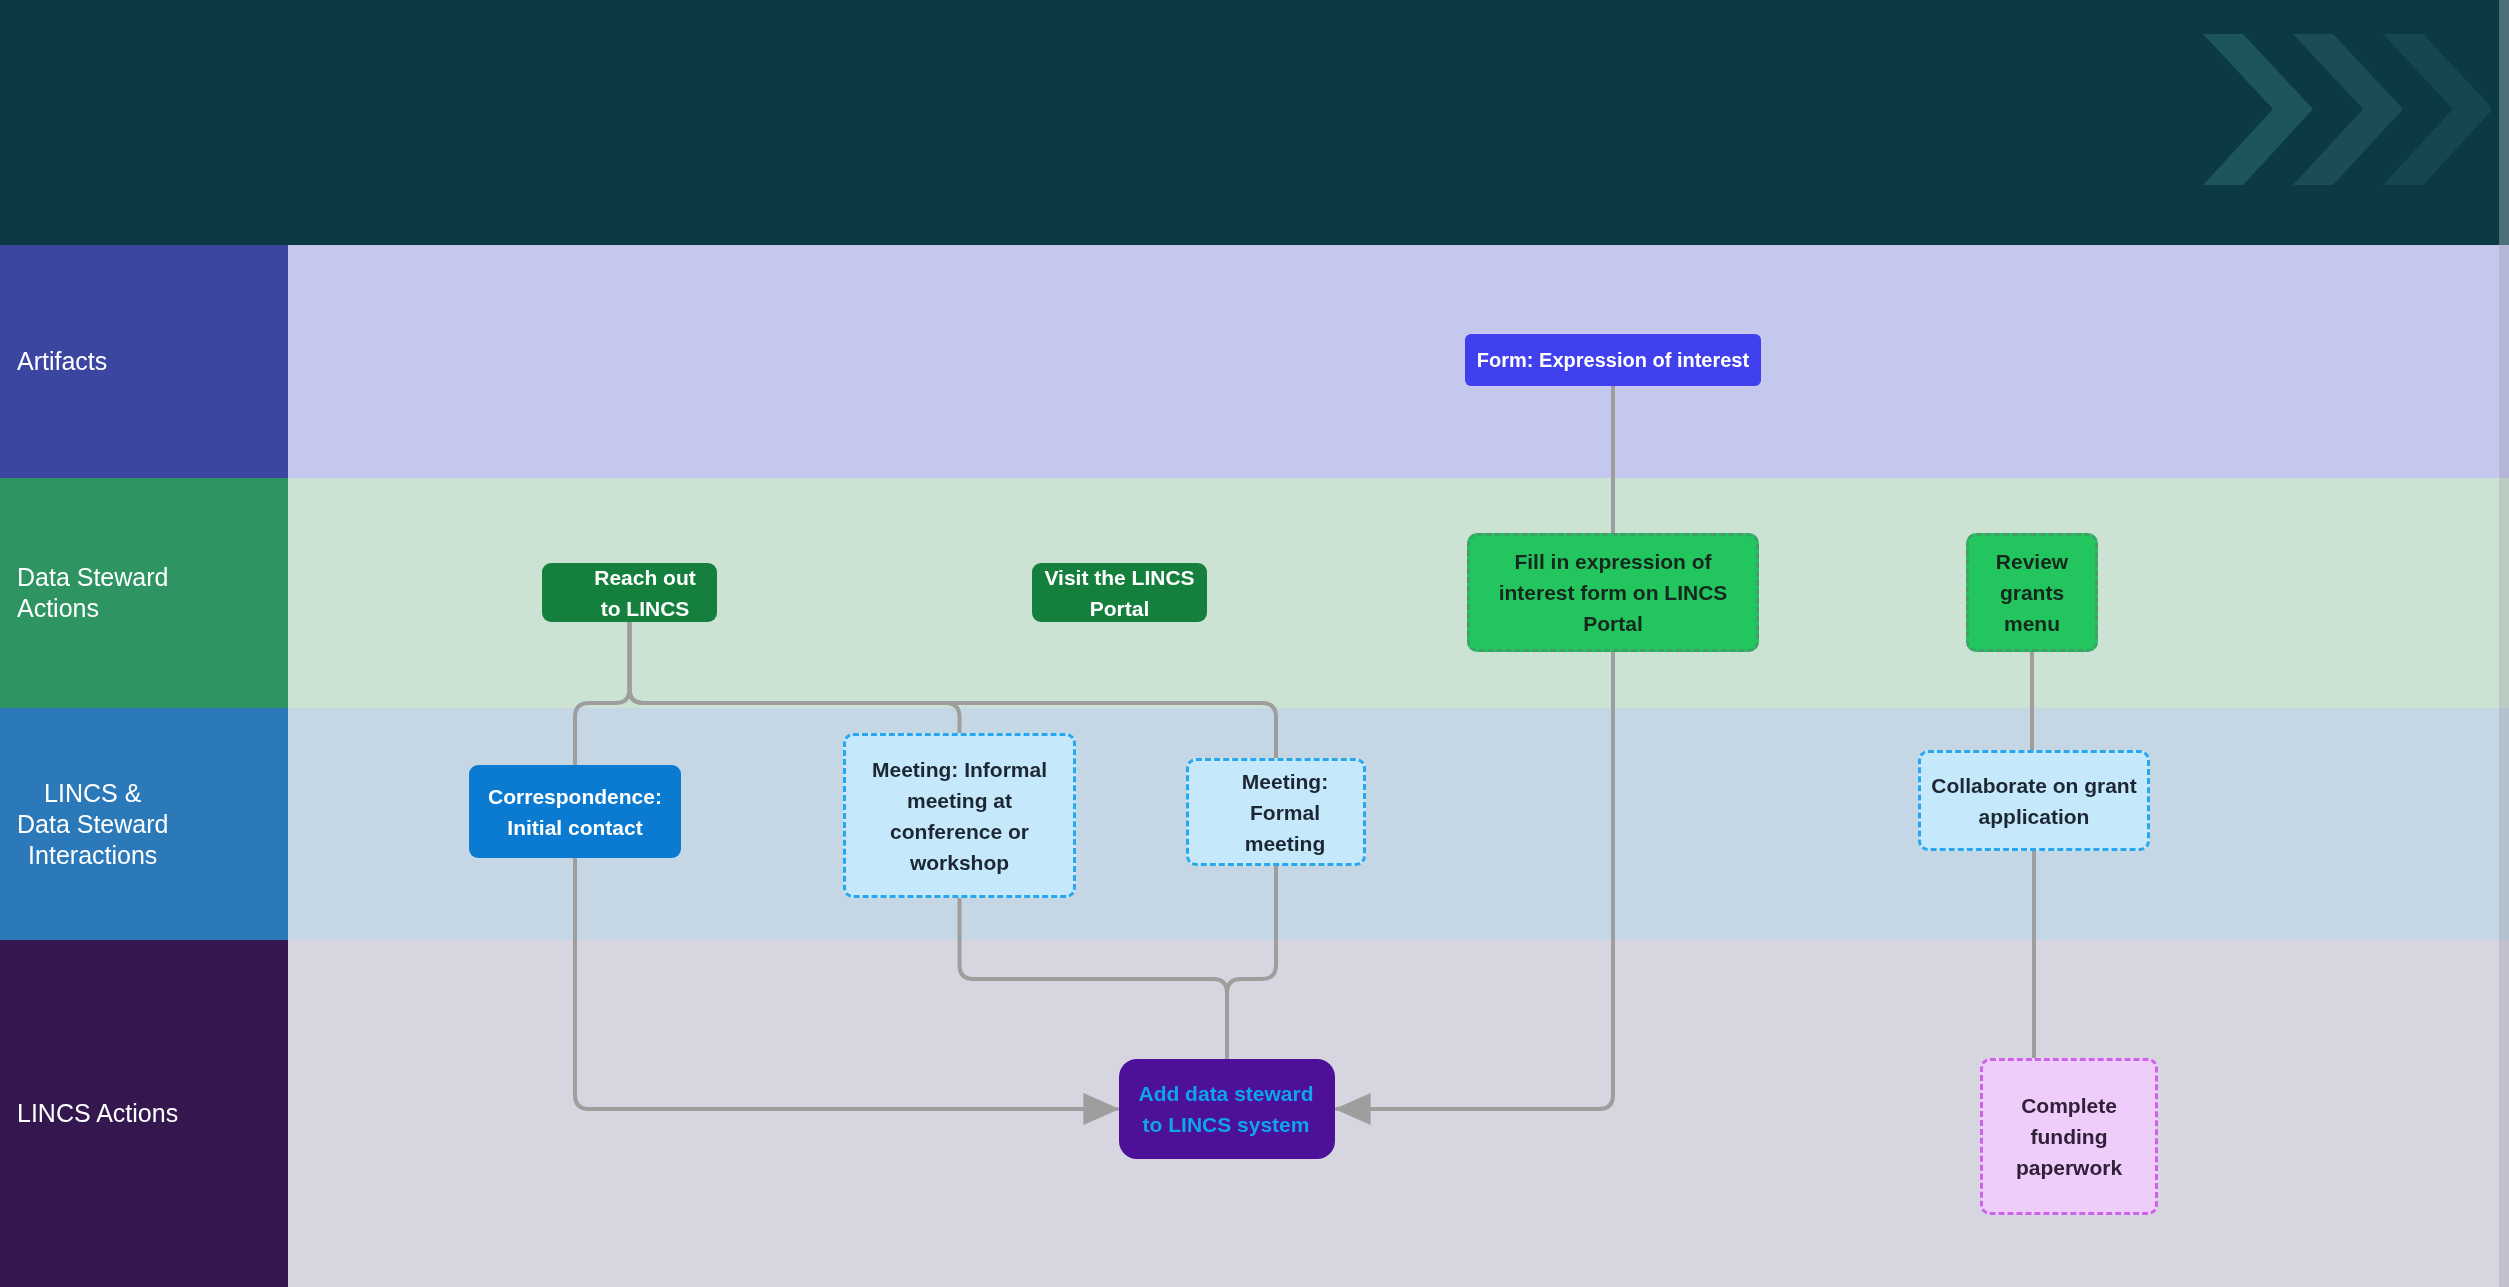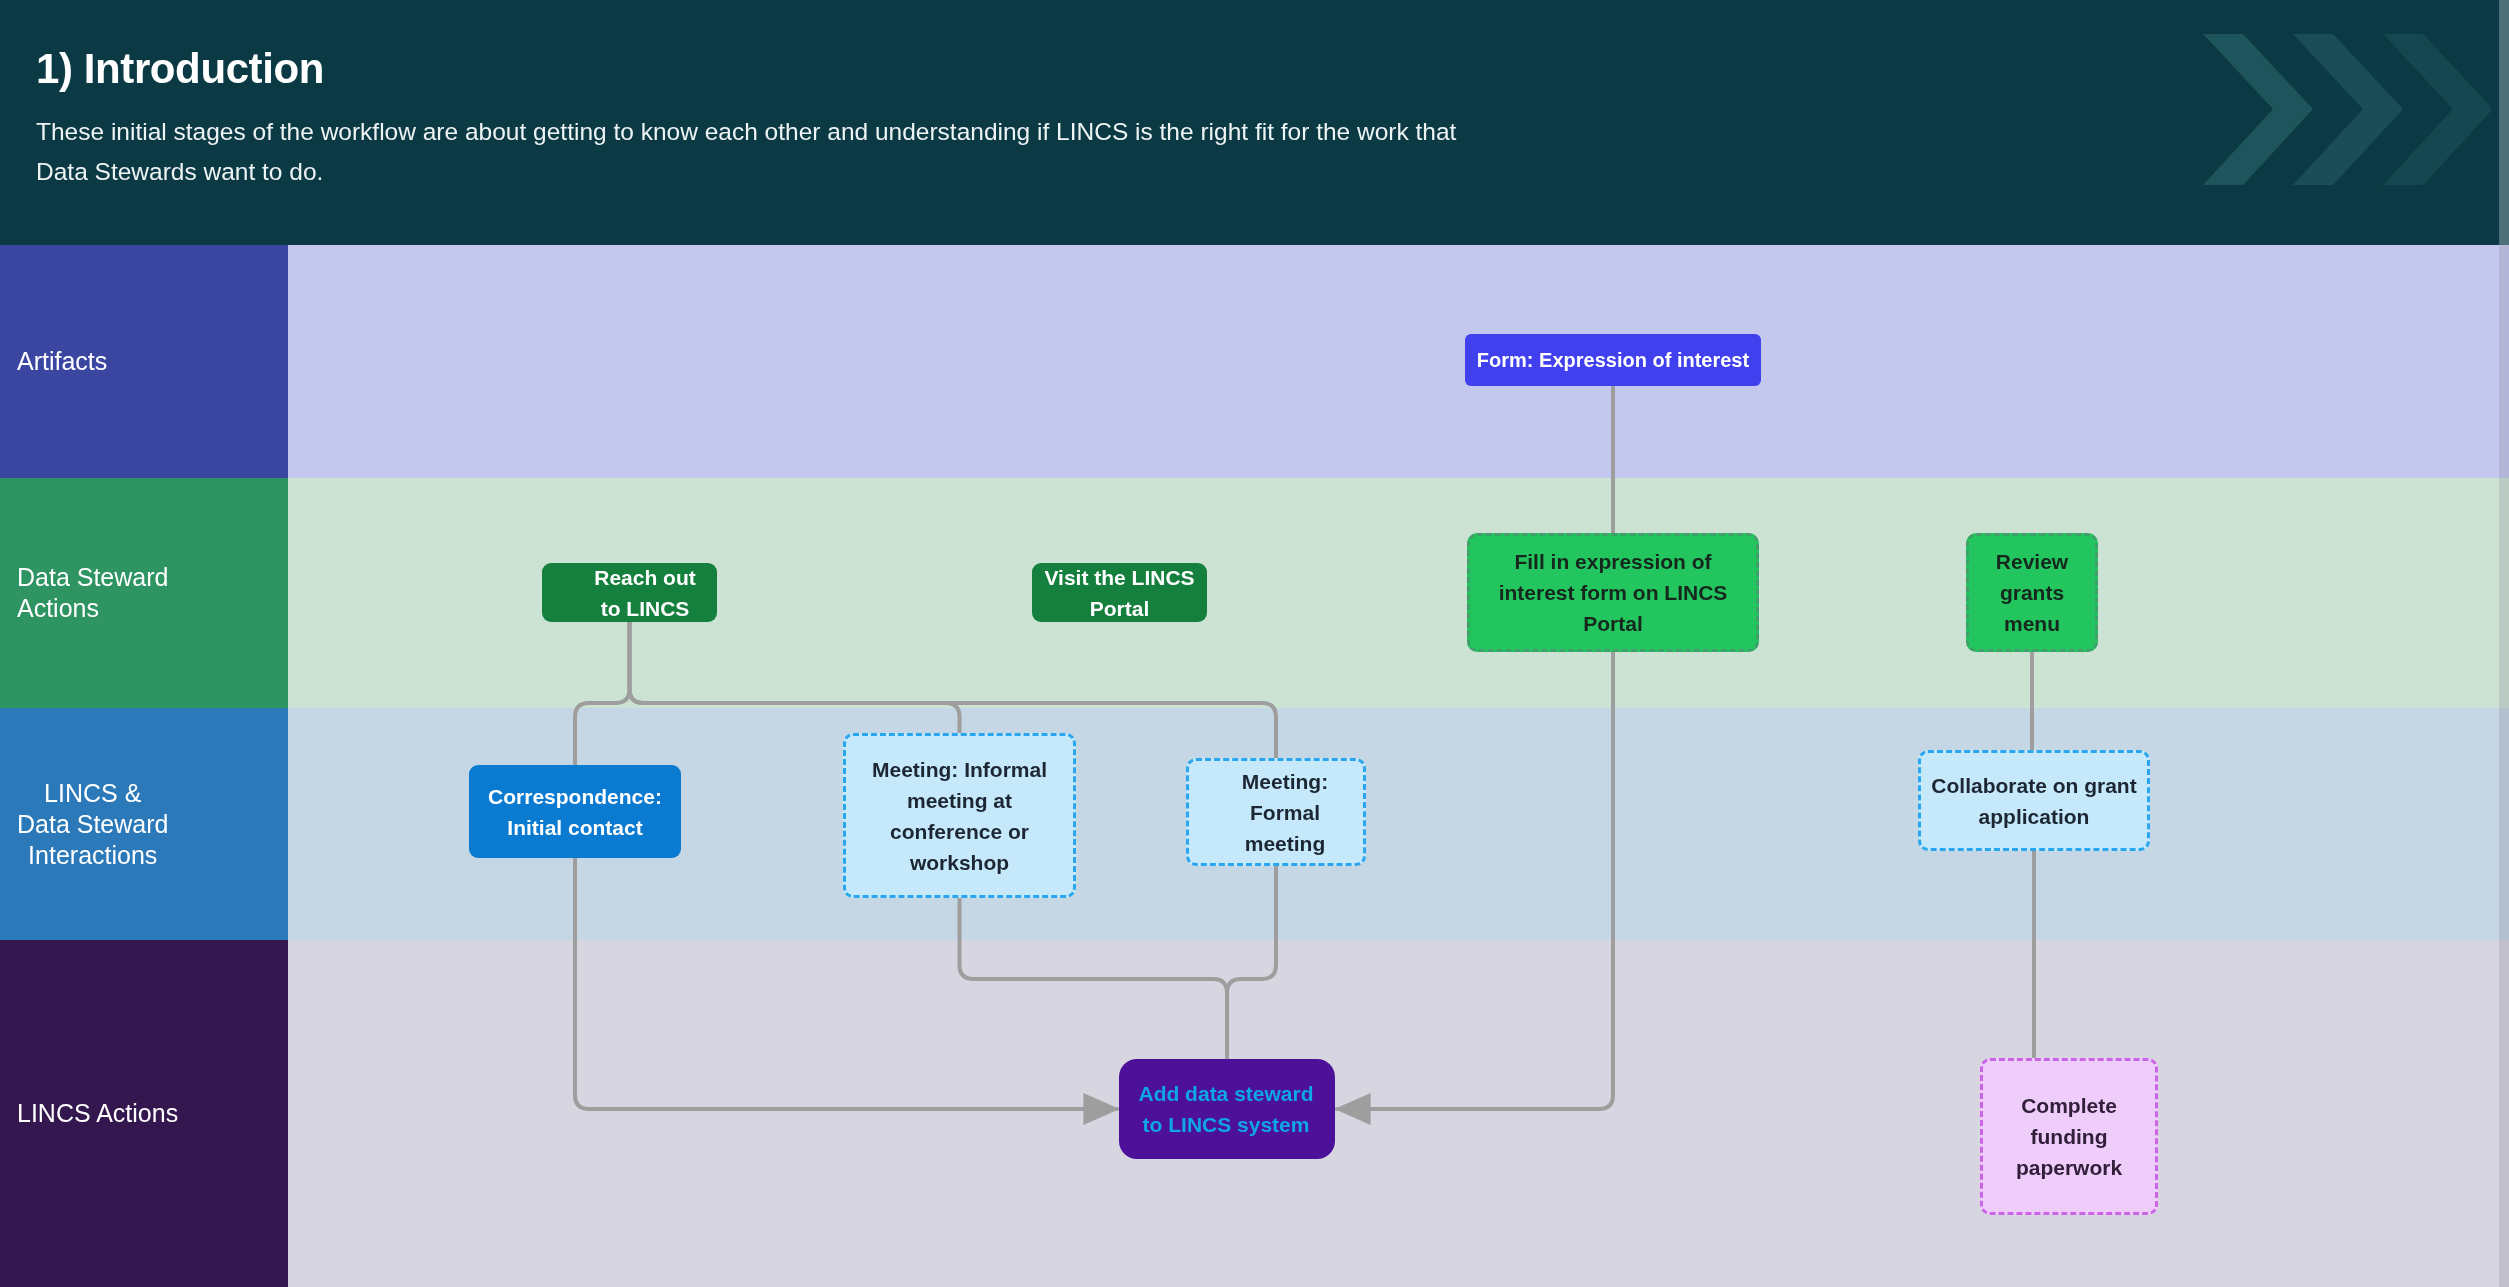--- a/index.html
+++ b/index.html
@@ -92,22 +92,20 @@
     background: #eecdfb; color: #32203a;
     border: 3px dashed #cc64e8; border-radius: 10px; font-weight: 700;
   }
 </style>
 </head>
 <body>
 
 <div id="root">
 
   <div class="header">
-    <div class="header-title">1) Introduction</div>
-    <div class="header-sub">These initial stages of the workflow are about getting to know each other and understanding if LINCS is the right fit for the work that Data Stewards want to do.</div>
     <svg class="chevrons" viewBox="0 0 290 155">
       <g fill="#2f6a70">
         <path d="M2,2 L42,2 L112,77 L42,153 L2,153 L72,77 Z" opacity="0.55"></path>
         <path d="M92,2 L132,2 L202,77 L132,153 L92,153 L162,77 Z" opacity="0.42"></path>
         <path d="M182,2 L222,2 L292,77 L222,153 L182,153 L252,77 Z" opacity="0.28"></path>
       </g>
     </svg>
   </div>
 
   <div id="lanes-layer">

